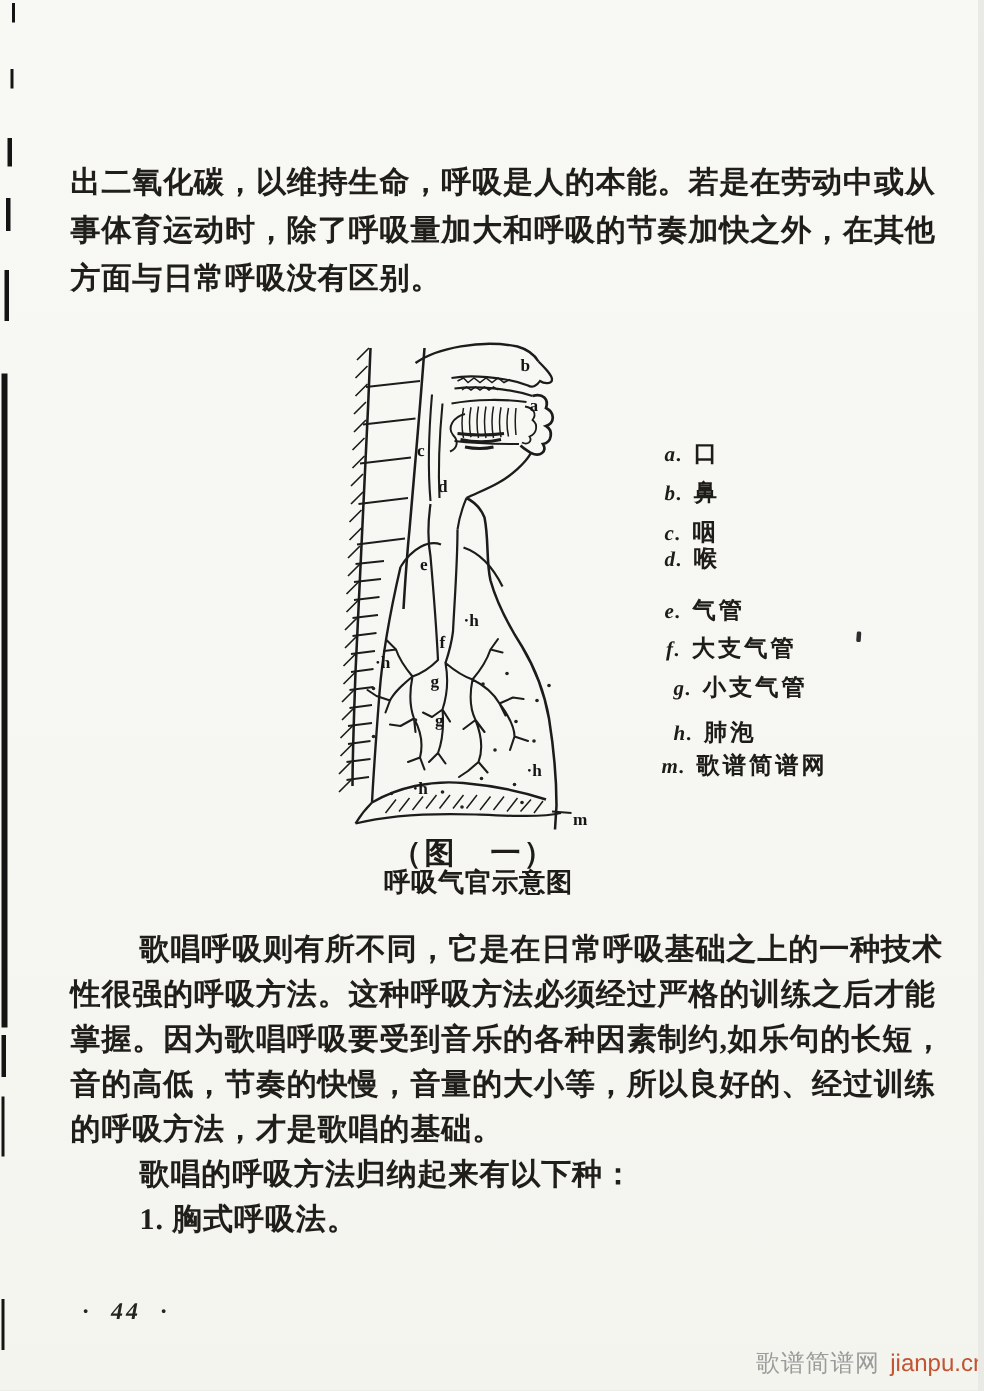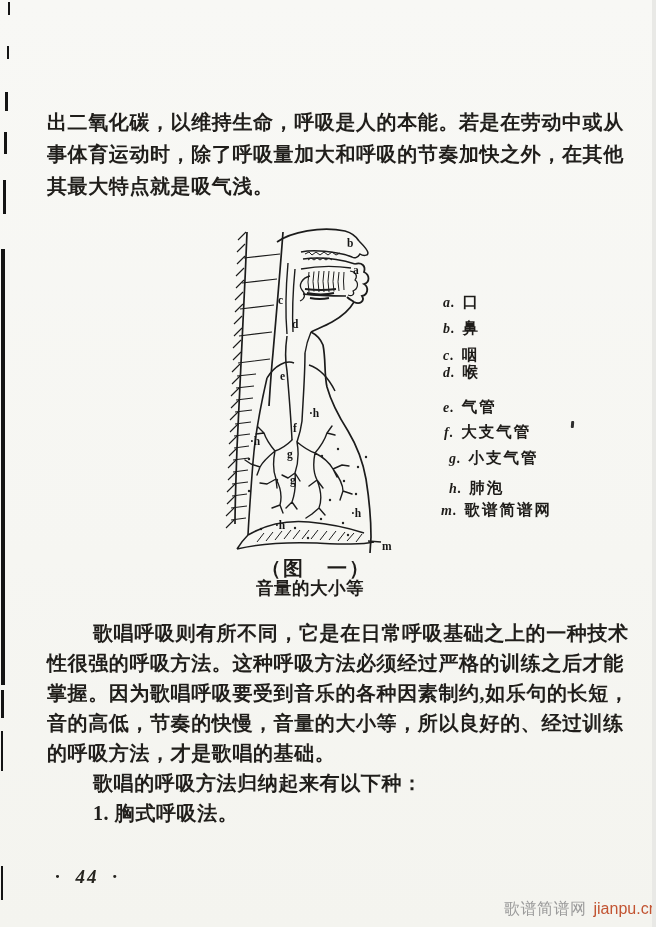--- a/index.html
+++ b/index.html
@@ -18,21 +18,21 @@
   .fig-svg text{font-family:"Liberation Serif","DejaVu Serif",serif;font-weight:700;
         font-size:11.5px;fill:#151515;}
   .legend-item{position:absolute;white-space:nowrap;}
   .legend-letter{font-style:italic;font-weight:700;font-size:14px;letter-spacing:1px;}
   .legend-term{font-weight:700;font-size:15.5px;margin-left:7px;letter-spacing:2px;}
   .caption{position:absolute;font-weight:700;white-space:nowrap;}
   #cap1{left:261px;top:555px;font-size:20px;letter-spacing:2px;}
   #cap2{left:256px;top:576px;font-size:17.5px;letter-spacing:0.5px;}
   .stray-mark{position:absolute;left:571px;top:421px;width:2.5px;height:7px;
         background:#2e2e2e;border-radius:1px;transform:rotate(4deg);}
-  .page-num{position:absolute;left:55px;top:866px;font-size:19px;font-style:italic;
+  .page-num{position:absolute;left:55px;top:866px;font-size:16px;font-style:italic;
         font-weight:700;letter-spacing:2px;word-spacing:7px;color:#26241f;}
   .watermark{position:absolute;left:504px;top:899px;white-space:nowrap;
         font-family:"Liberation Sans","DejaVu Sans",sans-serif;font-size:16px;}
   .wm-name{color:#9b9b9b;letter-spacing:0.5px;}
   .wm-url{color:#c25432;margin-left:7px;}
 </style>
 </head>
 <body>
 
 <div class="page">
@@ -43,21 +43,21 @@
   <div class="bind-mark" style="left:4px;top:132px;width:3px;height:22px"></div>
   <div class="bind-mark" style="left:3px;top:180px;width:3px;height:34px"></div>
   <div class="bind-mark" style="left:1px;top:249px;width:4px;height:436px"></div>
   <div class="bind-mark" style="left:1px;top:690px;width:3px;height:28px"></div>
   <div class="bind-mark" style="left:1px;top:731px;width:2px;height:40px"></div>
   <div class="bind-mark" style="left:1px;top:866px;width:2px;height:34px"></div>
 
   <div class="para" style="top:106px;line-height:32px">
     <div class="line">出二氧化碳，以维持生命，呼吸是人的本能。若是在劳动中或从</div>
     <div class="line">事体育运动时，除了呼吸量加大和呼吸的节奏加快之外，在其他</div>
-    <div class="line">其最大特点就是吸气浅。</div>
+    <div class="line">方面与日常呼吸没有区别。</div>
   </div>
 
   <svg class="fig-svg" width="170" height="327" viewBox="0 0 170 327">
     <g>
       <path d="M22,4 C19,80 15,160 12,220 C11,250 10,275 10,296" stroke-width="1.7"></path>
       <path d="M58,4 C55,45 51,90 48,125 C46,145 45,162 44,178" stroke-width="1.7"></path>
       <path stroke-width="1.2" d="M19,30 L55,26 M17,55 L52,51 M15,81 L49,77 M14,108 L47,104 M13,135 L45,131
         M12,148 L31,146 M11,160 L29,158 M11,172 L28,170 M10,184 L27,182 M10,196 L26,194 M9,208 L25,206
         M9,220 L24,218 M8,232 L24,230 M8,244 L23,242 M7,256 L23,254 M7,268 L22,266 M6,280 L22,278 M6,292 L21,290"></path>
       <path stroke-width="1.1" d="M13,12 L21,4 M12,24 L20,16 M12,36 L20,28 M11,48 L19,40
@@ -161,21 +161,21 @@
     <div class="legend-item" style="left:443px;top:397px"><span class="legend-letter">e.</span><span class="legend-term">气管</span></div>
     <div class="legend-item" style="left:444px;top:422px"><span class="legend-letter">f.</span><span class="legend-term">大支气管</span></div>
     <div class="legend-item" style="left:449px;top:448px"><span class="legend-letter">g.</span><span class="legend-term">小支气管</span></div>
     <div class="legend-item" style="left:449px;top:478px"><span class="legend-letter">h.</span><span class="legend-term">肺泡</span></div>
     <div class="legend-item" style="left:441px;top:500px"><span class="legend-letter">m.</span><span class="legend-term">歌谱简谱网</span></div>
   </div>
 
   <div class="stray-mark"></div>
 
   <div class="caption" id="cap1">（图　一）</div>
-  <div class="caption" id="cap2">音量的大小等</div>
+  <div class="caption" id="cap2">呼吸气官示意图</div>
 
   <div class="para" style="top:768px">
     <div class="line indent">歌唱的呼吸方法归纳起来有以下种：</div>
   </div>
 
   <div class="para" style="top:618px">
     <div class="line indent">歌唱呼吸则有所不同，它是在日常呼吸基础之上的一种技术</div>
     <div class="line">性很强的呼吸方法。这种呼吸方法必须经过严格的训练之后才能</div>
     <div class="line">掌握。因为歌唱呼吸要受到音乐的各种因素制约,如乐句的长短，</div>
     <div class="line">音的高低，节奏的快慢，音量的大小等，所以良好的、经过训练</div>

